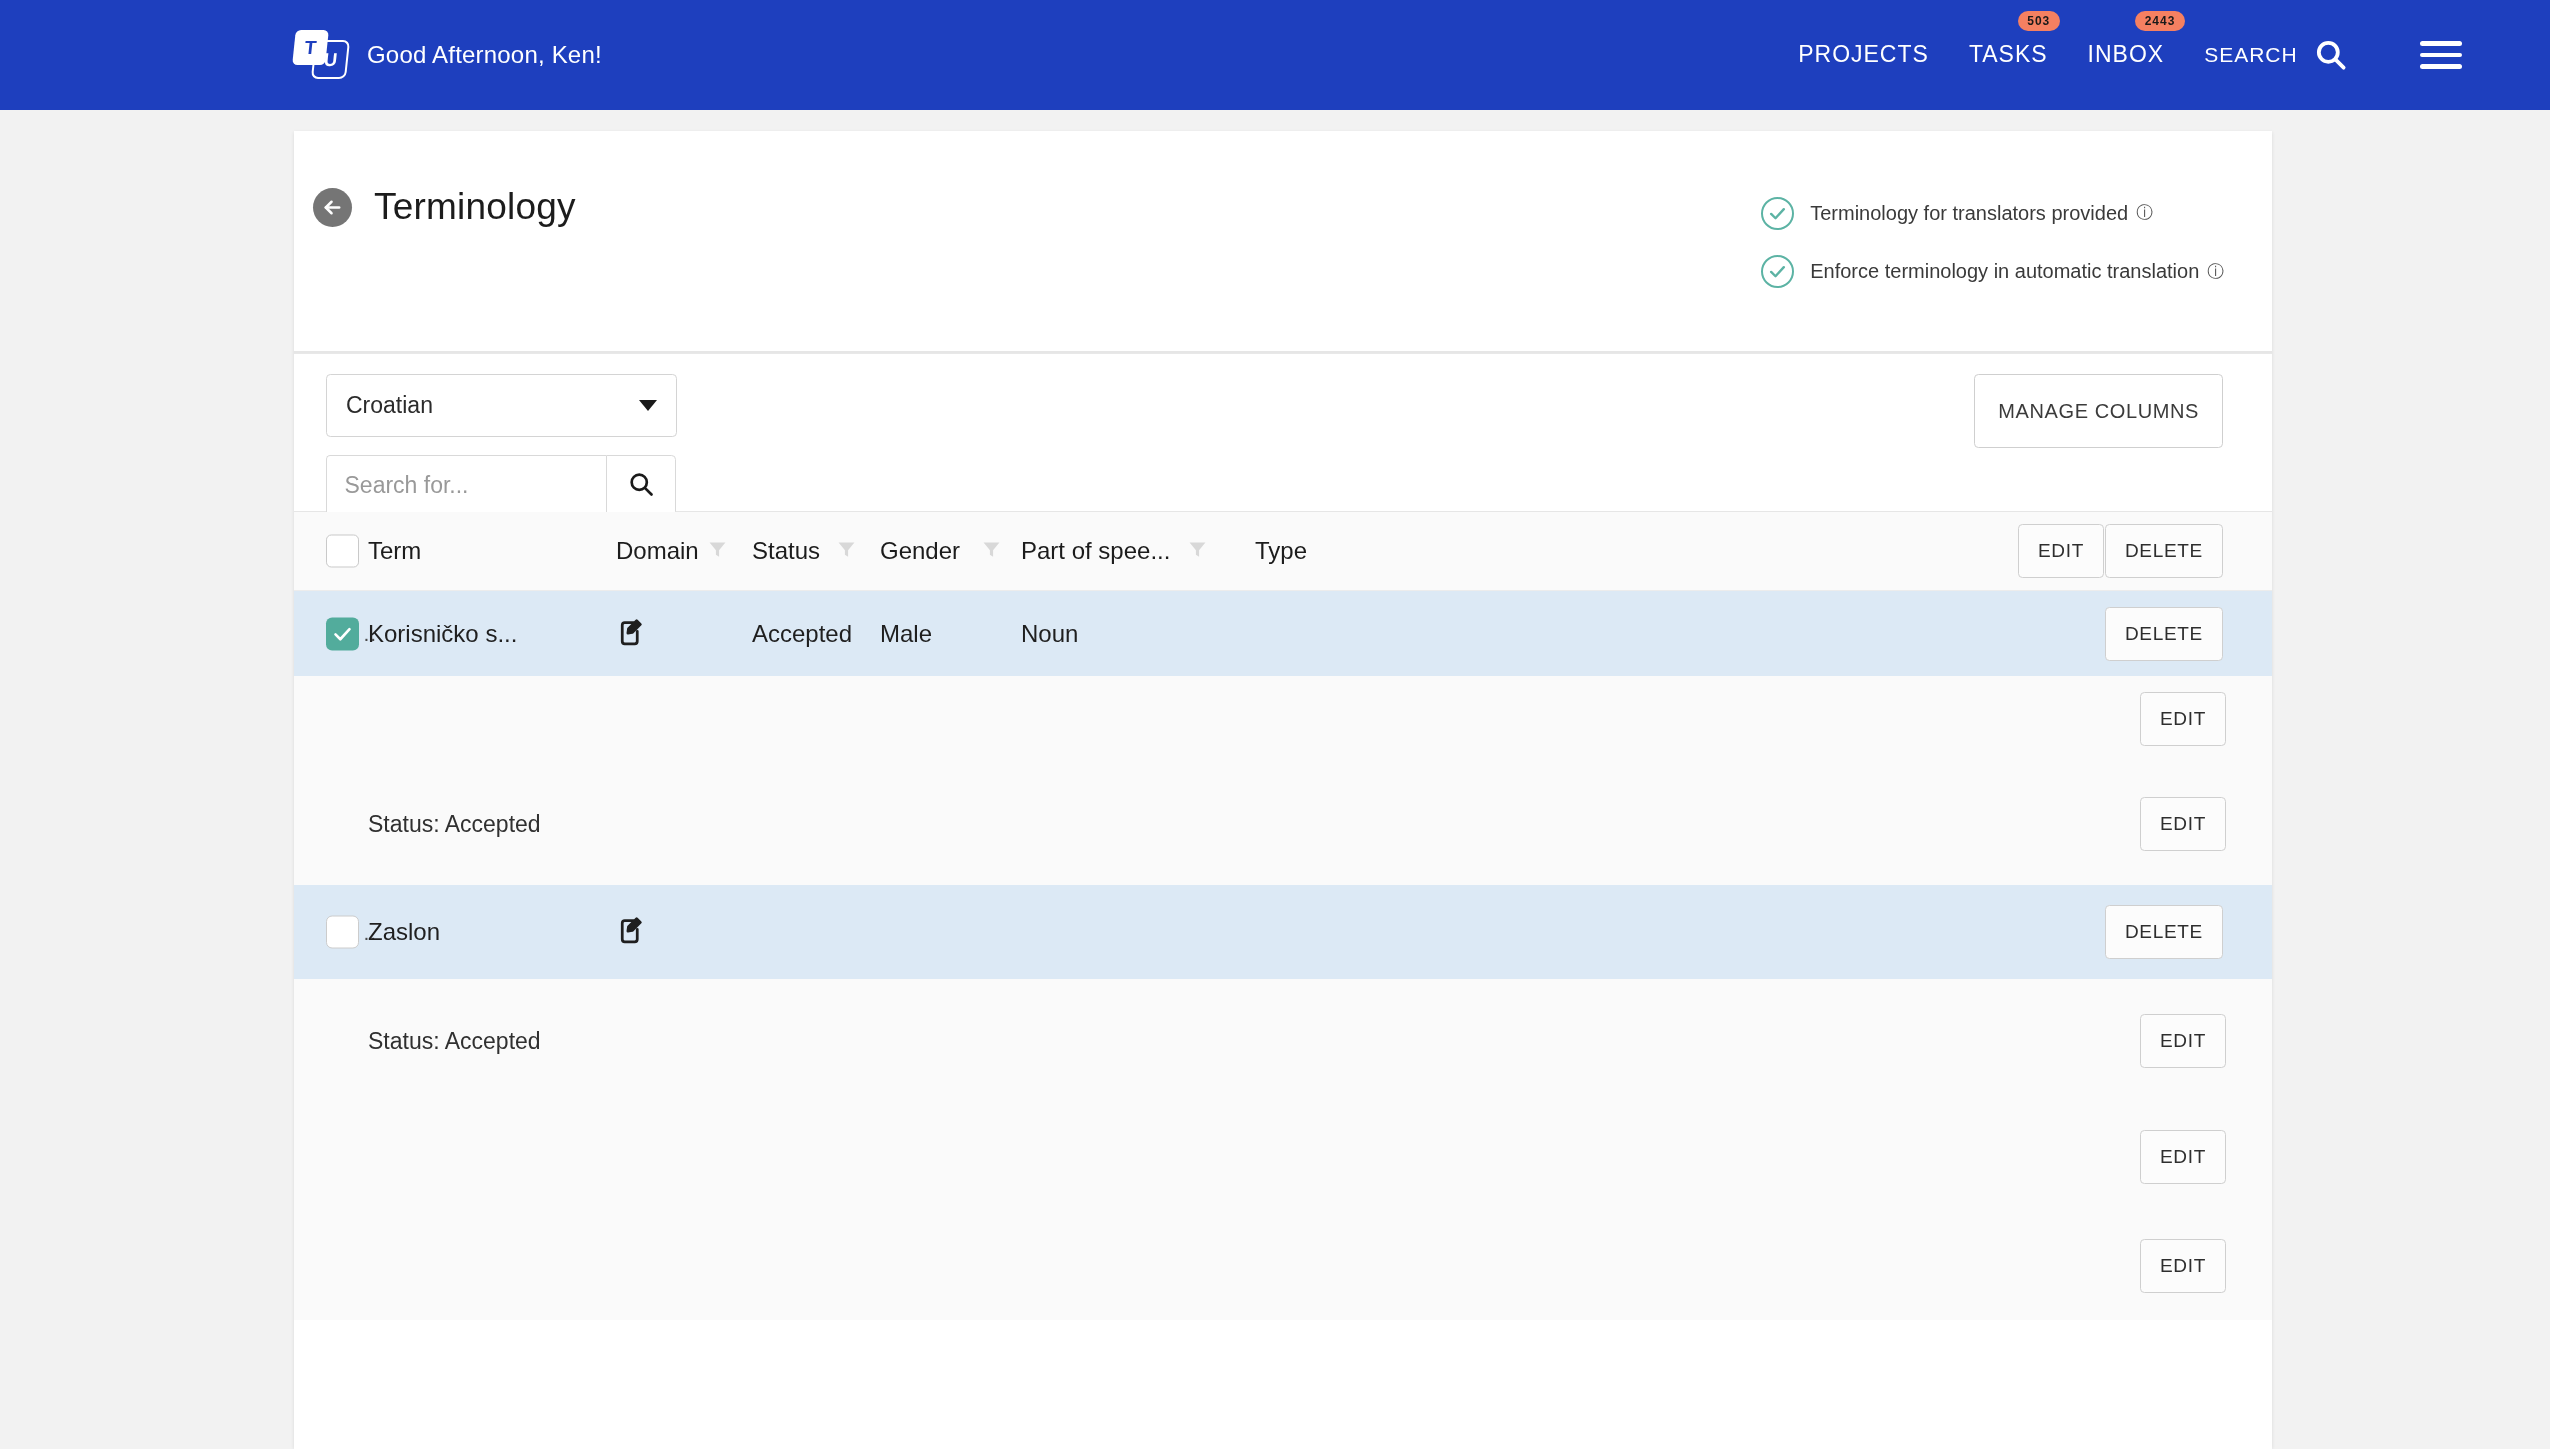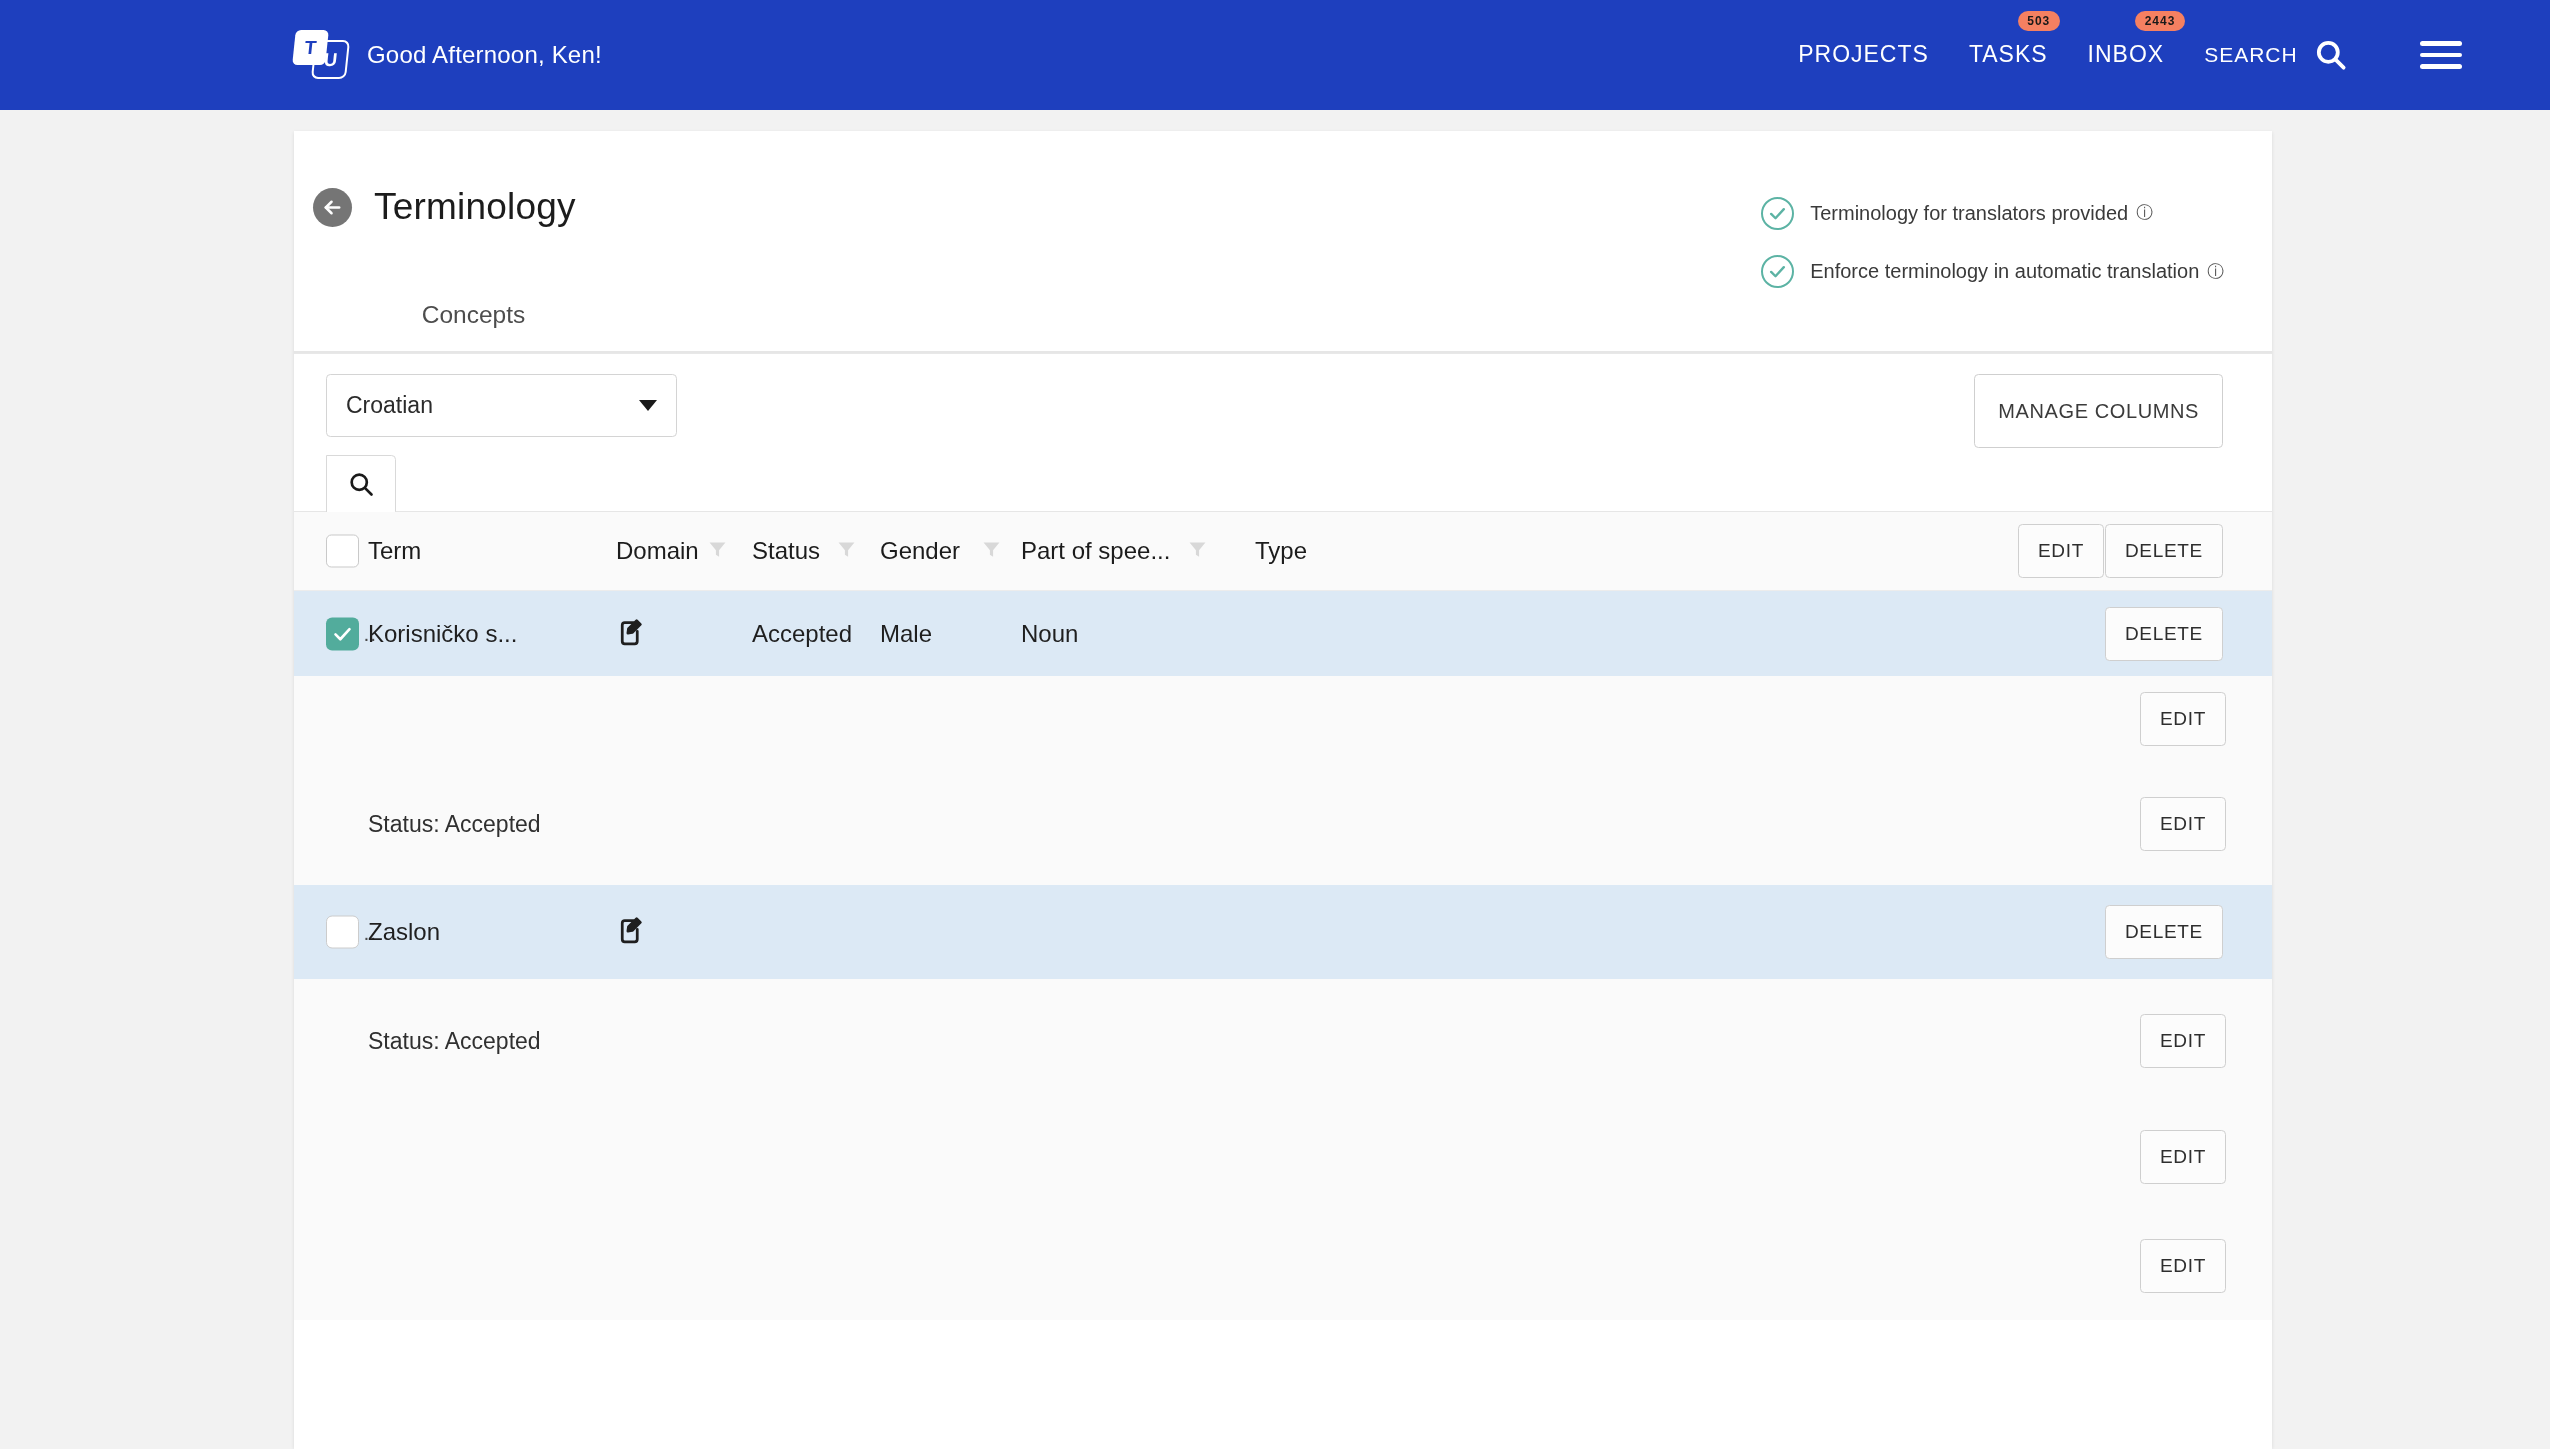--- a/index.html
+++ b/index.html
@@ -293,33 +293,31 @@
             <polyline points="4,12.5 9.5,18 20,6.5"></polyline>
           </svg>
         </span>
         <span class="status-text">Enforce terminology in automatic translation</span>
         <span class="qmark">ⓘ</span>
       </div>
     </div>
 
     <div class="tabs-rule"></div>
     <div class="tabs">
-      <div class="tab t1">
-        <span>Concepts</span>
-      </div>
     </div>
   </div>
 
   <div class="filterbar">
     <div class="lang-select">
       <span class="val">Croatian</span>
       <span class="caret"></span>
     </div>
 
     <div class="search-group">
+      <input class="search-input" type="text" placeholder="Search for..." style="">
       <div class="search-btn">
         <span>
           <svg width="28" height="28" viewBox="0 0 24 24" fill="none" stroke="#1a1a1a" stroke-width="2.3" stroke-linecap="round">
             <circle cx="10.5" cy="10.5" r="6.5"></circle>
             <line x1="15.5" y1="15.5" x2="21" y2="21"></line>
           </svg>
         </span>
       </div>
     </div>
 

